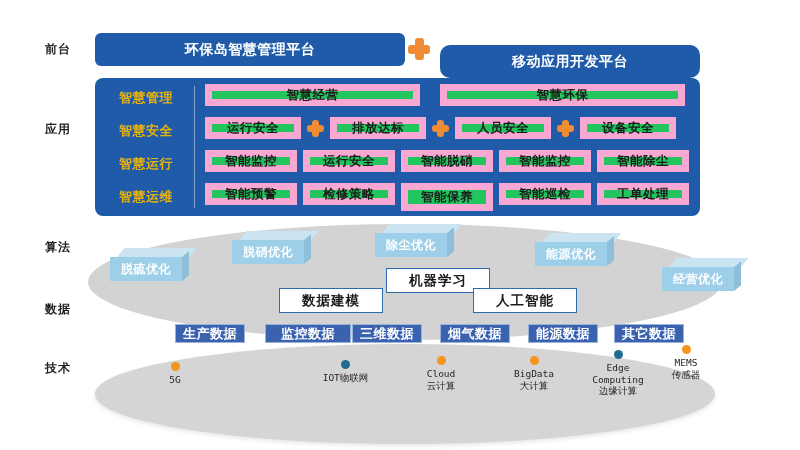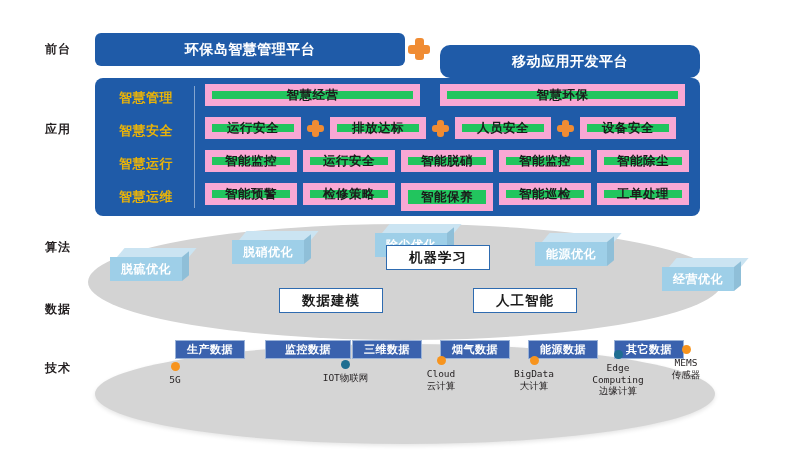--- a/index.html
+++ b/index.html
@@ -144,26 +144,25 @@
     letter-spacing:1px;
     box-sizing:border-box;
   }
 
   
   .datachip{
     position:absolute;
     background:#3A62AE;
     border:1px solid #9bb3d8;
     color:#ffffff;
-    font-size:11px;
+    font-size:13px;
     font-weight:700;
     display:flex;align-items:center;justify-content:center;
     letter-spacing:.5px;
     box-sizing:border-box;
-    margin-top:16px;
   }
 
   
   .tech{position:absolute;text-align:center;}
   .tech .dot{
     width:9px;height:9px;border-radius:50%;
     margin:0 auto 3px auto;
   }
   .tech .tlabel{
     font-family:"DejaVu Sans Mono","Liberation Mono",monospace;
@@ -259,21 +258,21 @@
     <div class="side"></div>
     <div class="face">能源优化</div>
   </div>
 
   <div class="cube" style="left:662px;top:258px;width:72px;height:24px;">
     <div class="top"></div>
     <div class="side"></div>
     <div class="face">经营优化</div>
   </div>
 
-  <div class="midbox" style="left:386px;top:245px;width:104px;height:25px;">机器学习</div>
+  <div class="midbox" style="left:386px;top:268px;width:104px;height:25px;">机器学习</div>
   <div class="midbox" style="left:279px;top:288px;width:104px;height:25px;">数据建模</div>
   <div class="midbox" style="left:473px;top:288px;width:104px;height:25px;">人工智能</div>
 
   <div class="datachip" style="left:175px;top:324px;width:70px;height:19px;">生产数据</div>
   <div class="datachip" style="left:265px;top:324px;width:86px;height:19px;">监控数据</div>
   <div class="datachip" style="left:352px;top:324px;width:70px;height:19px;">三维数据</div>
   <div class="datachip" style="left:440px;top:324px;width:70px;height:19px;">烟气数据</div>
   <div class="datachip" style="left:528px;top:324px;width:70px;height:19px;">能源数据</div>
   <div class="datachip" style="left:614px;top:324px;width:70px;height:19px;">其它数据</div>
 

